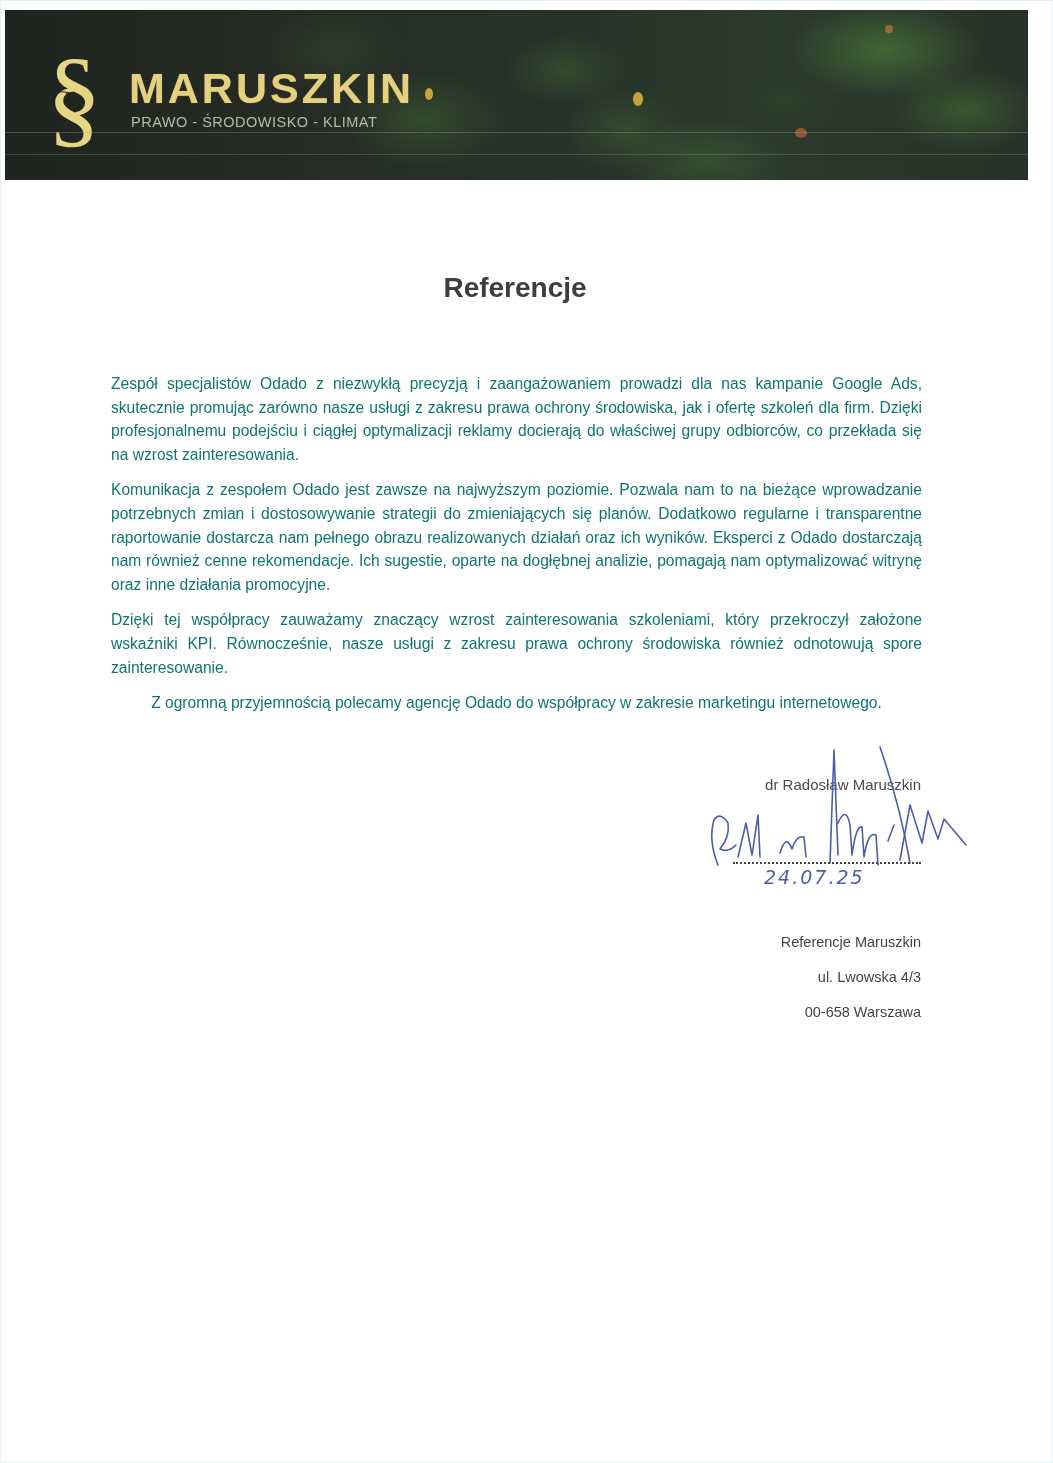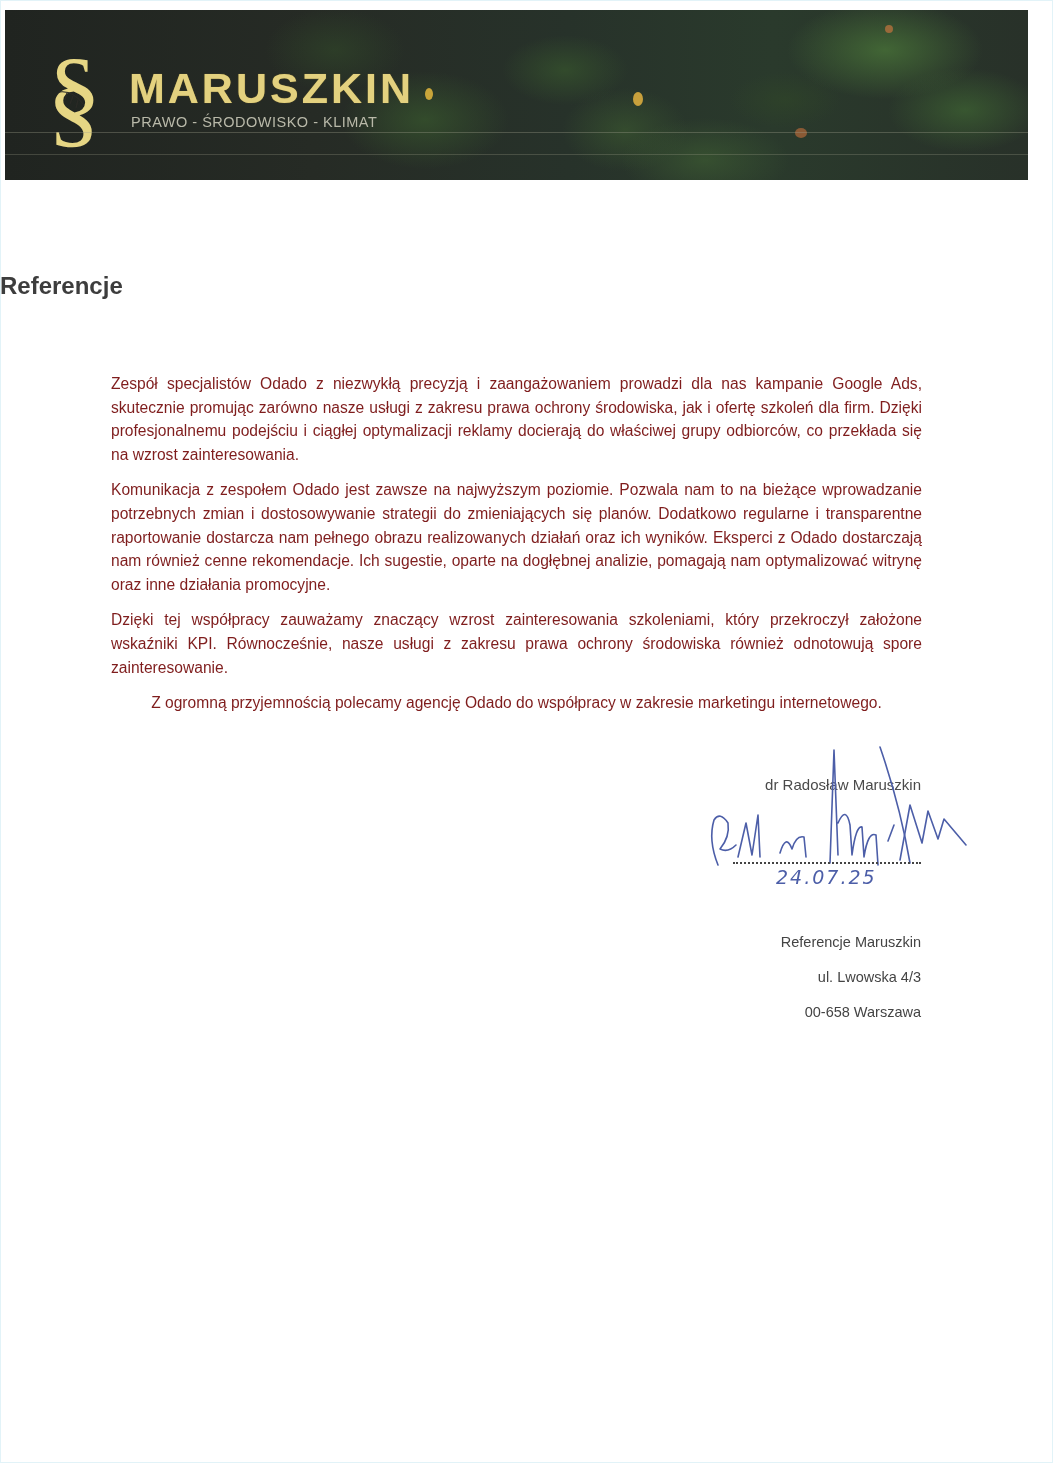--- a/index.html
+++ b/index.html
@@ -48,48 +48,48 @@
   }
   .brand-tagline {
     position: absolute; left: 126px; top: 104px;
     font-family: "Liberation Sans", "DejaVu Sans", sans-serif;
     font-size: 14.5px; letter-spacing: 0.5px;
     color: #b9b9a9;
   }
   
   .doc-title {
     position: absolute; left: 0; width: 1030px; top: 272px;
-    text-align: left;
+    text-align: center;
     font-family: "Liberation Sans", "DejaVu Sans", sans-serif;
-    font-weight: bold; font-size: 24px; color: #3d3d3d;
+    font-weight: bold; font-size: 28px; color: #3d3d3d;
   }
   
   .doc-body {
     position: absolute; left: 111px; top: 372px; width: 811px;
-    font-size: 15.6px; line-height: 23.6px; color: #7f1d1d;
+    font-size: 15.6px; line-height: 23.6px; color: #0f766e;
     text-align: justify;
   }
   .doc-body p { margin: 0 0 12px 0; }
   .doc-body p.last { text-align: center; }
   
   .signer-name {
     position: absolute; right: 132px; top: 776px;
     font-size: 15px; color: #4a4a4a;
   }
   .signature {
     position: absolute; left: 700px; top: 745px; width: 280px; height: 130px;
   }
   .sign-line {
     position: absolute; left: 733px; top: 862px; width: 188px;
     border-top: 2px dotted #444;
   }
   .sign-date {
     position: absolute; left: 764px; top: 866px;
     font-family: "DejaVu Sans", sans-serif; font-style: italic;
-    font-size: 19px; color: #4c5ea8; letter-spacing: 2px; margin-left: 12px;
+    font-size: 19px; color: #4c5ea8; letter-spacing: 2px;
   }
   .address {
     position: absolute; right: 132px; top: 925px;
     text-align: right; font-size: 14.5px; color: #444; line-height: 35px;
   }
 </style>
 </head>
 <body>
 
 <div class="page-frame"></div>

